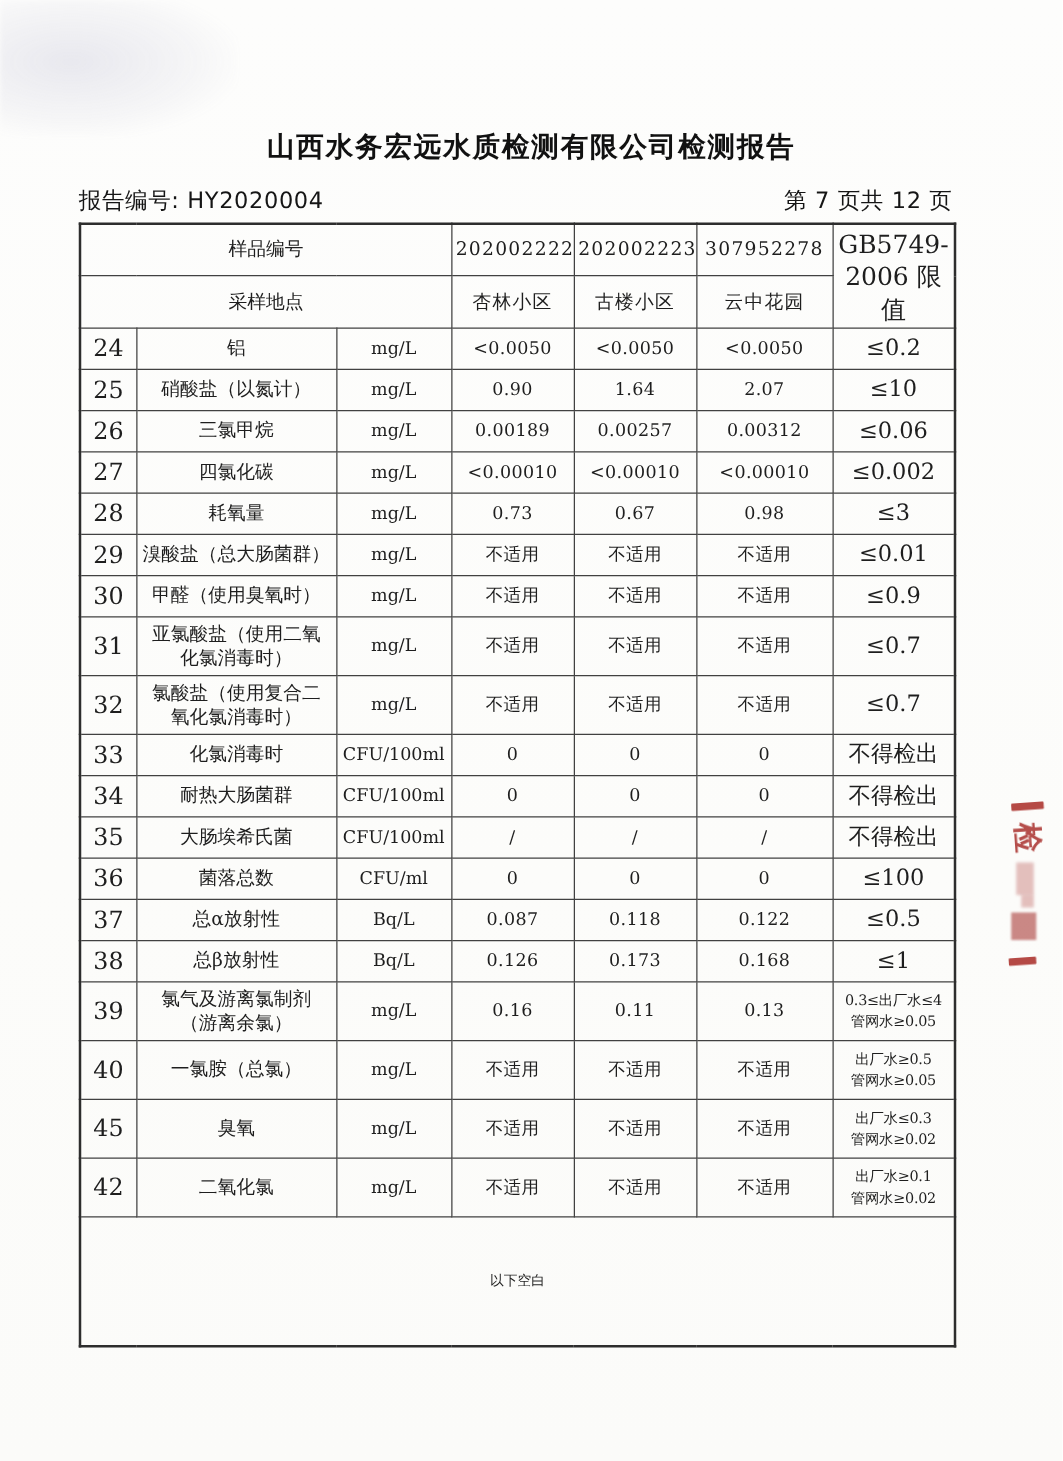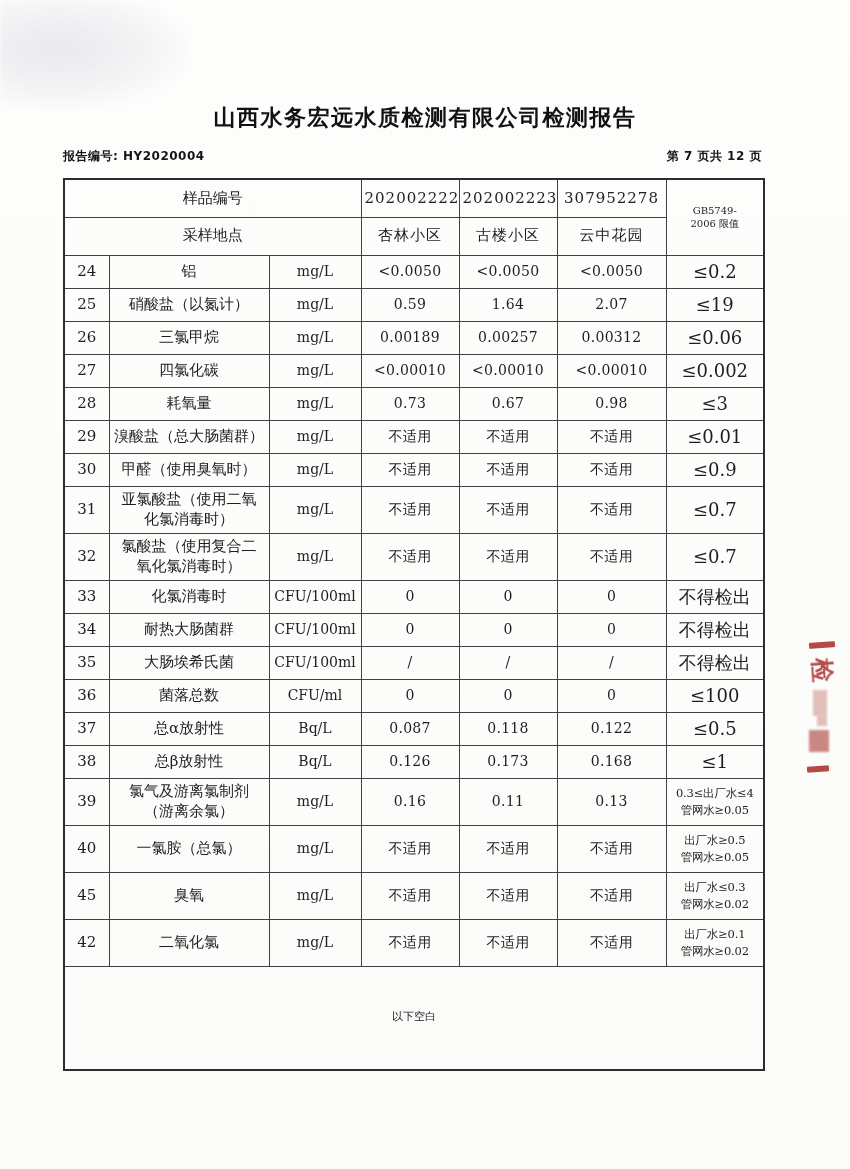--- a/index.html
+++ b/index.html
@@ -22,49 +22,49 @@
     position: absolute; left: 0; top: 103px; width: 100%;
     text-align: center;
     font-family: "DejaVu Sans", sans-serif;
     font-size: 22px; font-weight: bold; letter-spacing: 1.5px;
     color: #111;
   }
   .meta-row {
     position: absolute; left: 63px; top: 148px; width: 699px;
     display: flex; justify-content: space-between; align-items: baseline;
     font-family: "DejaVu Sans", sans-serif;
-    font-size: 12px; font-weight: 700; color: #151515;
+    font-size: 18px; font-weight: 400; color: #151515;
     letter-spacing: 0.5px;
   }
   table.report {
     position: absolute; left: 63px; top: 178px; width: 700px;
     border-collapse: collapse; table-layout: fixed;
     border: 2px solid #2d2d2d;
     font-size: 15px;
   }
   table.report td {
     border: 1px solid #414141;
     text-align: center; vertical-align: middle;
     white-space: pre-line;
     padding: 2px 3px;
     line-height: 1.3;
     color: #1e1e1e;
   }
   tr.hdr { height: 38px; }
   tr.h33 { height: 33px; }
   tr.h47 { height: 47px; }
   td.cell-name { text-align: left; padding-left: 8px; }
-  td.cell-no { font-size: 15px; }
+  td.cell-no { font-size: 19px; }
   td.cell-unit { font-size: 14px; }
   td.cell-val { font-size: 14px; letter-spacing: 0.3px; }
   td.cell-limit { font-size: 18px; }
   td.cell-limit.small { font-size: 11.5px; line-height: 1.45; letter-spacing: -0.2px; }
   td.hdr-label { font-size: 15px; }
   td.hdr-sample { font-size: 15px; letter-spacing: 1px; }
-  td.hdr-limit { font-size: 10px; line-height: 2.6; }
+  td.hdr-limit { font-size: 20px; line-height: 2.6; }
   td.blank-cell {
     height: 98px;
     text-align: left; vertical-align: top;
     padding: 10px 0 0 9px; font-size: 11px;
   }
   
   .stamp {
     position: absolute; left: 803px; top: 638px; width: 40px; height: 145px;
     overflow: hidden; pointer-events: none;
   }
@@ -137,24 +137,24 @@
     <td class="cell-val">&lt;0.0050</td>
     <td class="cell-val">&lt;0.0050</td>
     <td class="cell-val">&lt;0.0050</td>
     <td class="cell-limit">≤0.2</td>
   </tr>
 
   <tr class="h33">
     <td class="cell-no">25</td>
     <td class="cell-name">硝酸盐（以氮计）</td>
     <td class="cell-unit">mg/L</td>
-    <td class="cell-val">0.59</td>
+    <td class="cell-val">0.90</td>
     <td class="cell-val">1.64</td>
     <td class="cell-val">2.07</td>
-    <td class="cell-limit">≤19</td>
+    <td class="cell-limit">≤10</td>
   </tr>
 
   <tr class="h33">
     <td class="cell-no">26</td>
     <td class="cell-name">三氯甲烷</td>
     <td class="cell-unit">mg/L</td>
     <td class="cell-val">0.00189</td>
     <td class="cell-val">0.00257</td>
     <td class="cell-val">0.00312</td>
     <td class="cell-limit">≤0.06</td>

